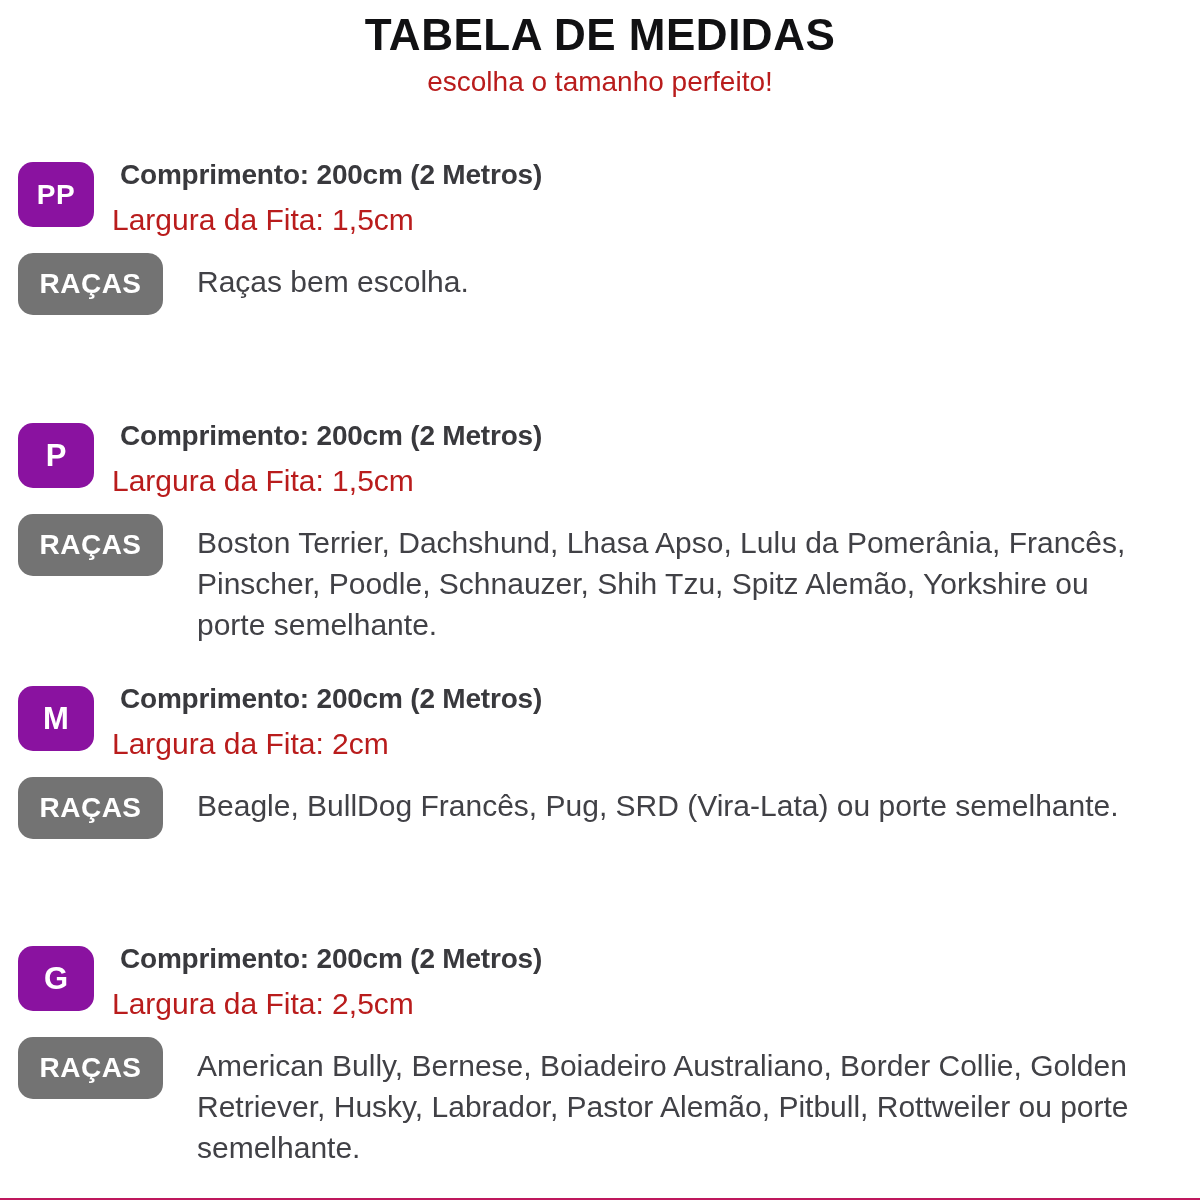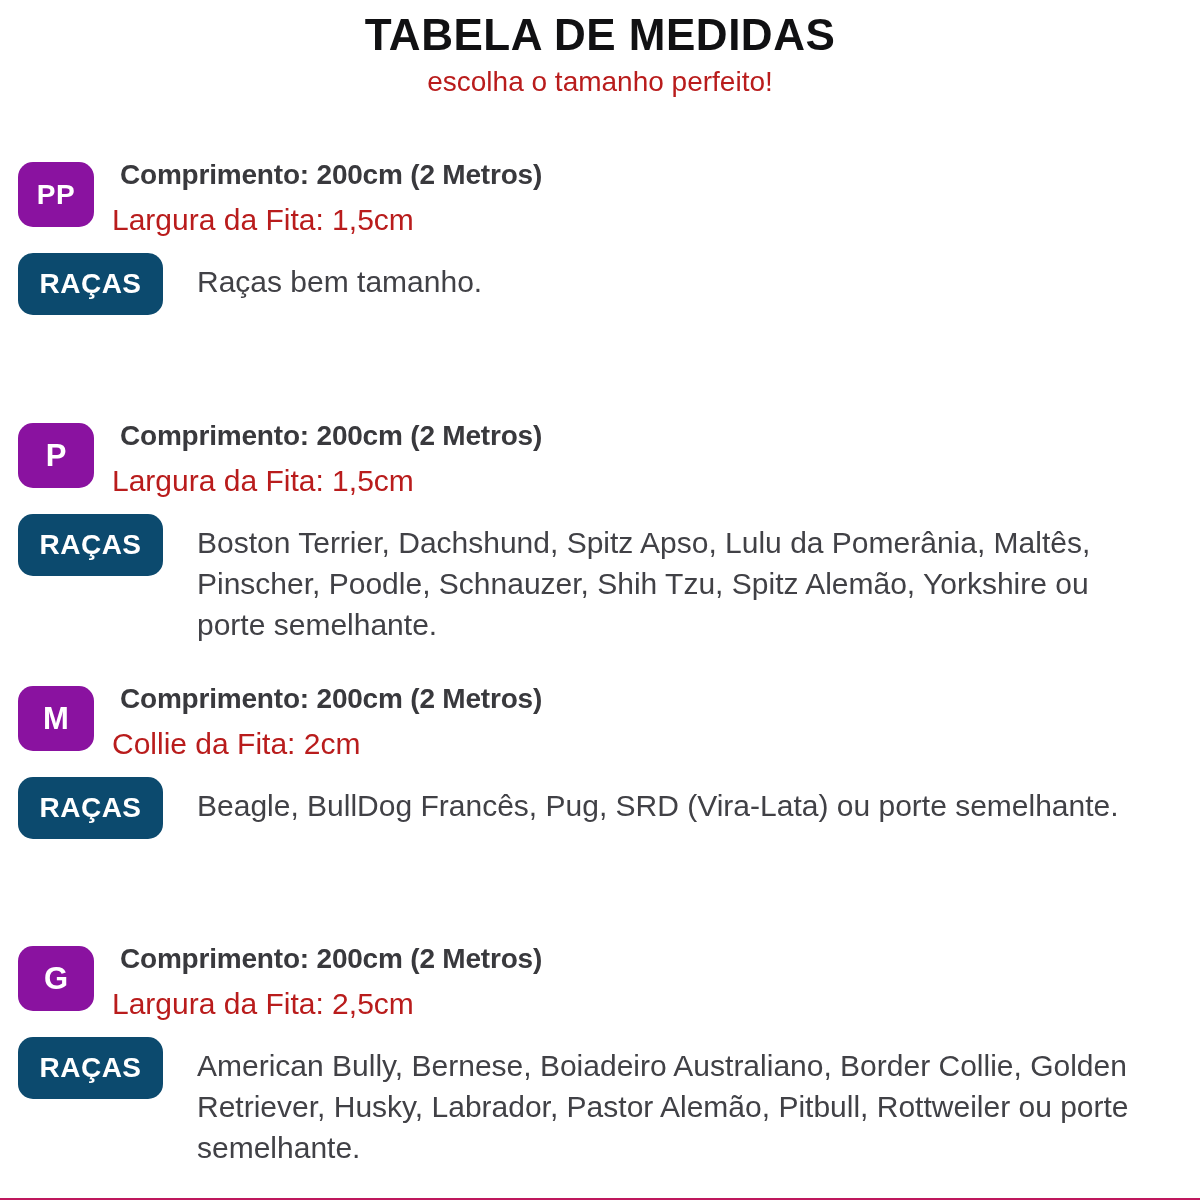--- a/index.html
+++ b/index.html
@@ -85,21 +85,21 @@
     color: #b91c1c;
     white-space: nowrap;
   }
   .racas-badge {
     position: absolute;
     left: 18px;
     top: 91px;
     width: 145px;
     height: 62px;
     border-radius: 15px;
-    background: #0c4a6e;
+    background: #737373;
     color: #ffffff;
     font-weight: 700;
     font-size: 28px;
     letter-spacing: 0.5px;
     display: flex;
     align-items: center;
     justify-content: center;
   }
   .breeds {
     position: absolute;
@@ -118,35 +118,35 @@
 <div class="canvas">
 
   <h1 class="page-title">TABELA DE MEDIDAS</h1>
   <p class="page-subtitle">escolha o tamanho perfeito!</p>
 
   <section class="size-section s0">
     <div class="size-badge two-char">PP</div>
     <div class="spec-length">Comprimento: 200cm (2 Metros)</div>
     <div class="spec-width">Largura da Fita: 1,5cm</div>
     <div class="racas-badge">RAÇAS</div>
-    <div class="breeds">Raças bem tamanho.</div>
+    <div class="breeds">Raças bem escolha.</div>
   </section>
 
   <section class="size-section s1">
     <div class="size-badge">P</div>
     <div class="spec-length">Comprimento: 200cm (2 Metros)</div>
     <div class="spec-width">Largura da Fita: 1,5cm</div>
     <div class="racas-badge">RAÇAS</div>
-    <div class="breeds">Boston Terrier, Dachshund, Spitz Apso, Lulu da Pomerânia, Maltês, Pinscher, Poodle, Schnauzer, Shih Tzu, Spitz Alemão, Yorkshire ou porte semelhante.</div>
+    <div class="breeds">Boston Terrier, Dachshund, Lhasa Apso, Lulu da Pomerânia, Francês, Pinscher, Poodle, Schnauzer, Shih Tzu, Spitz Alemão, Yorkshire ou porte semelhante.</div>
   </section>
 
   <section class="size-section s2">
     <div class="size-badge">M</div>
     <div class="spec-length">Comprimento: 200cm (2 Metros)</div>
-    <div class="spec-width">Collie da Fita: 2cm</div>
+    <div class="spec-width">Largura da Fita: 2cm</div>
     <div class="racas-badge">RAÇAS</div>
     <div class="breeds">Beagle, BullDog Francês, Pug, SRD (Vira-Lata) ou porte semelhante.</div>
   </section>
 
   <section class="size-section s3">
     <div class="size-badge">G</div>
     <div class="spec-length">Comprimento: 200cm (2 Metros)</div>
     <div class="spec-width">Largura da Fita: 2,5cm</div>
     <div class="racas-badge">RAÇAS</div>
     <div class="breeds">American Bully, Bernese, Boiadeiro Australiano, Border Collie, Golden Retriever, Husky, Labrador, Pastor Alemão, Pitbull, Rottweiler ou porte semelhante.</div>

